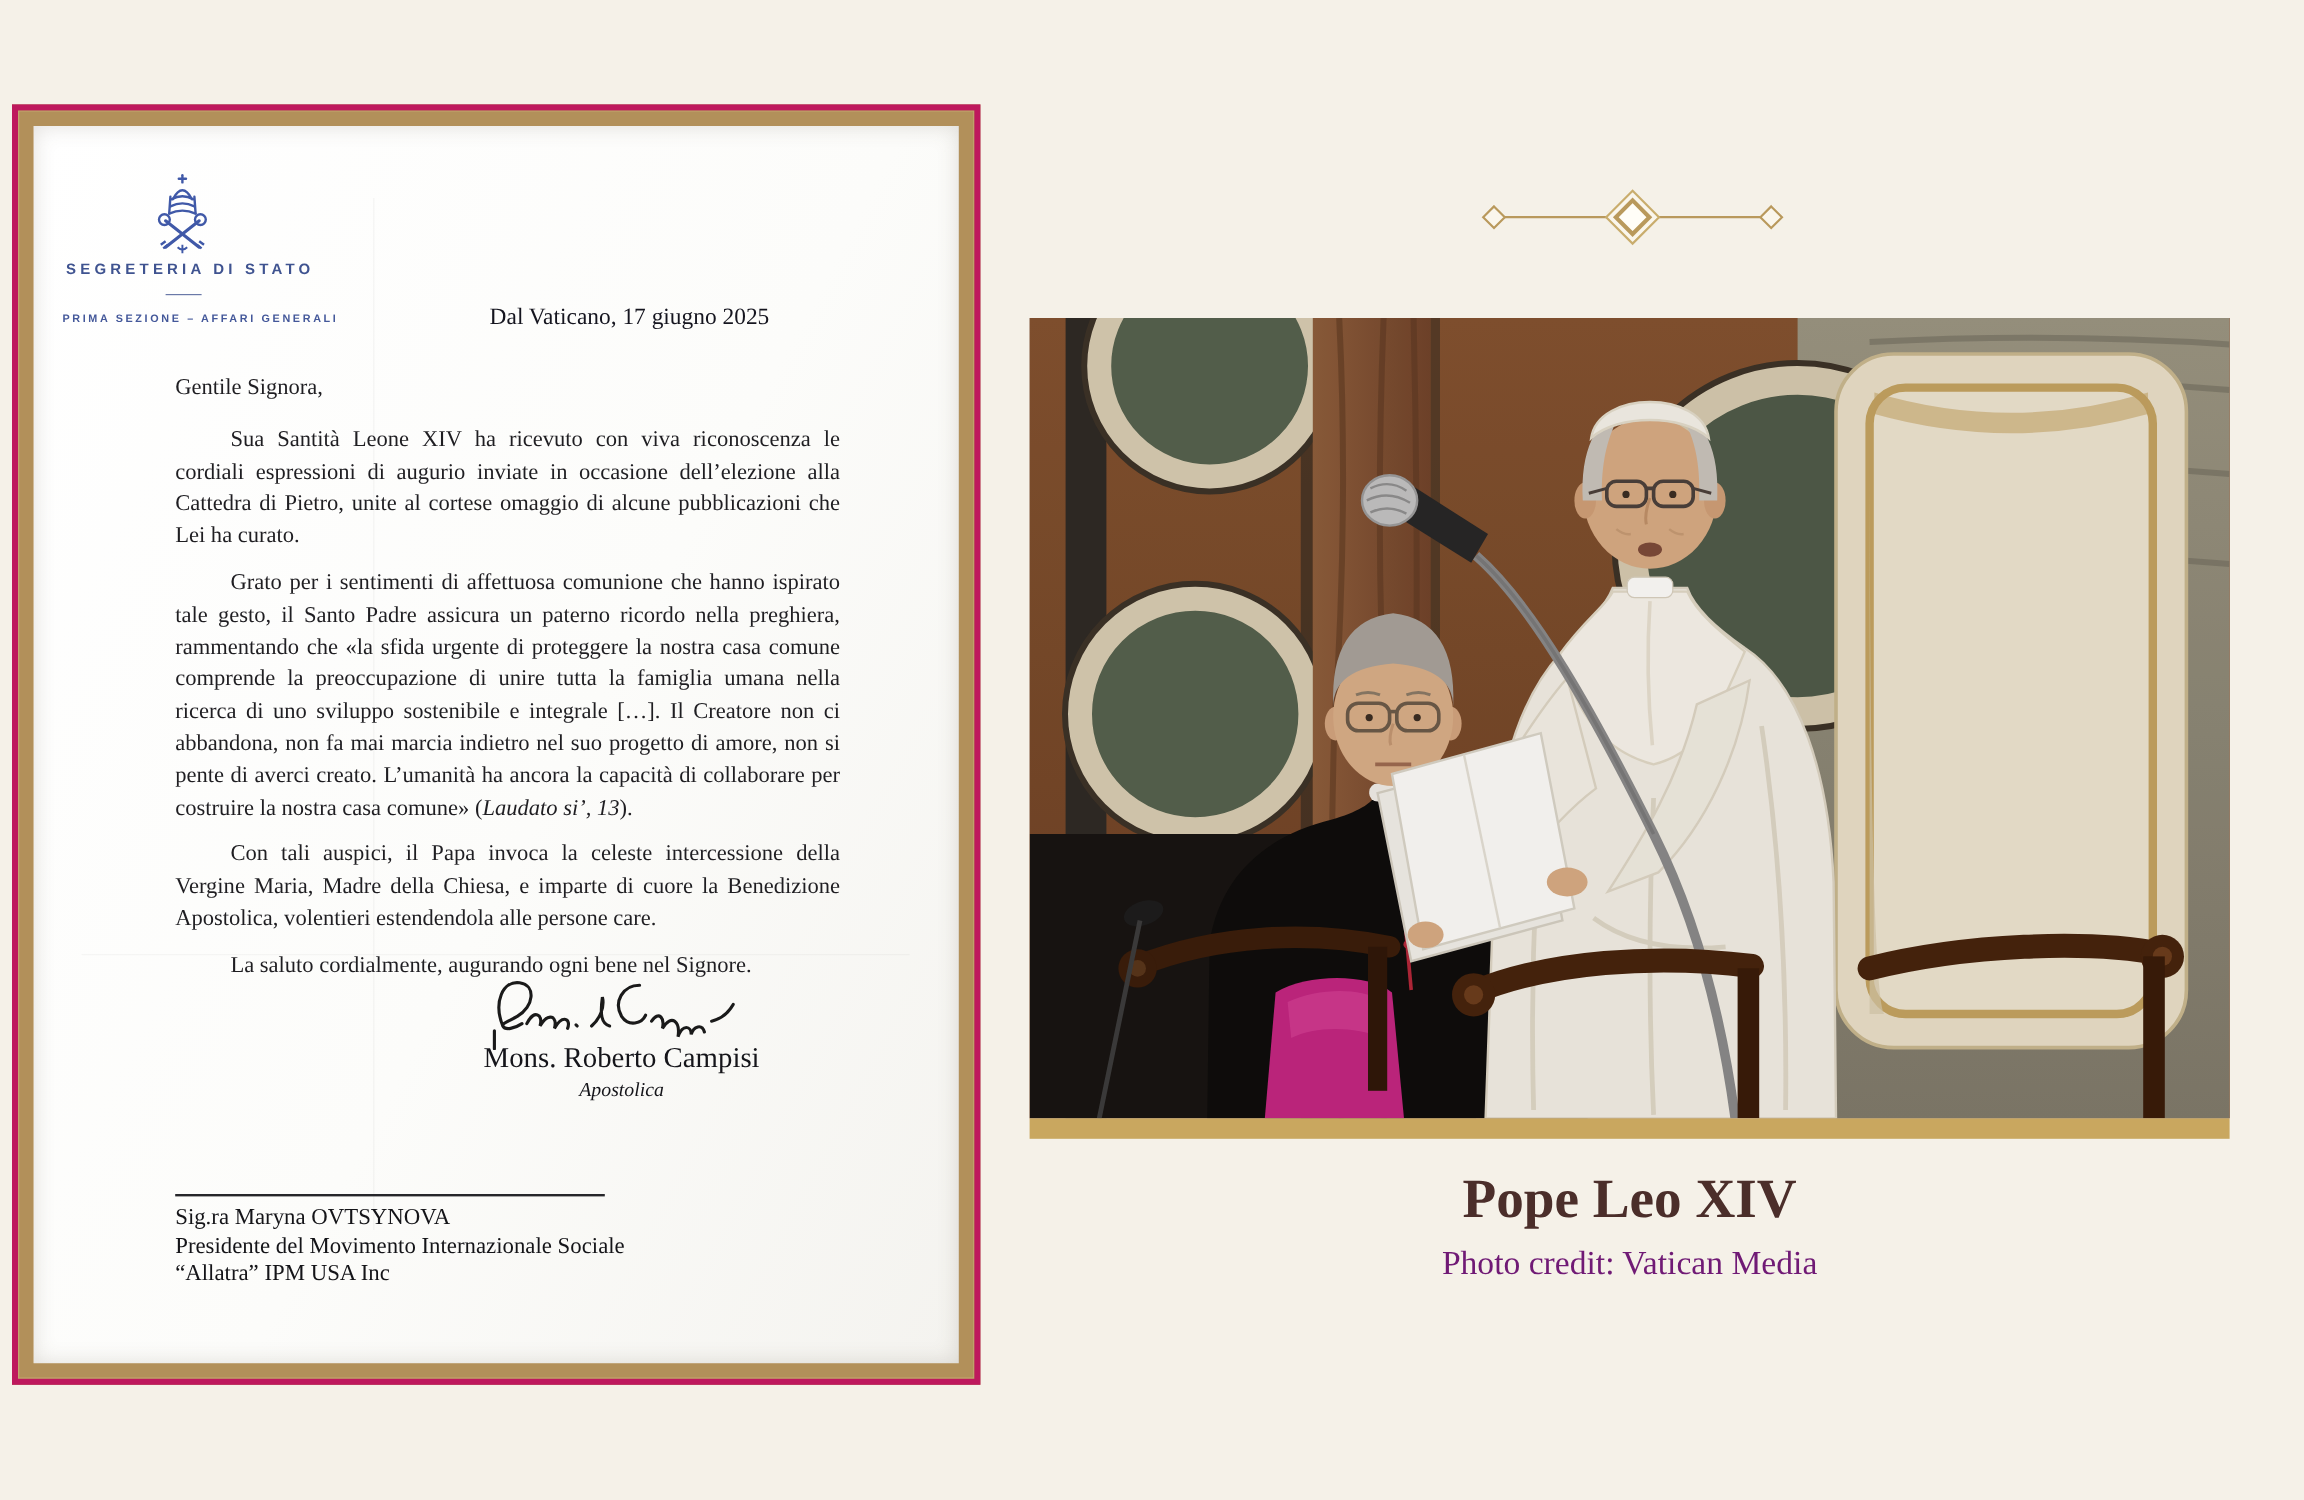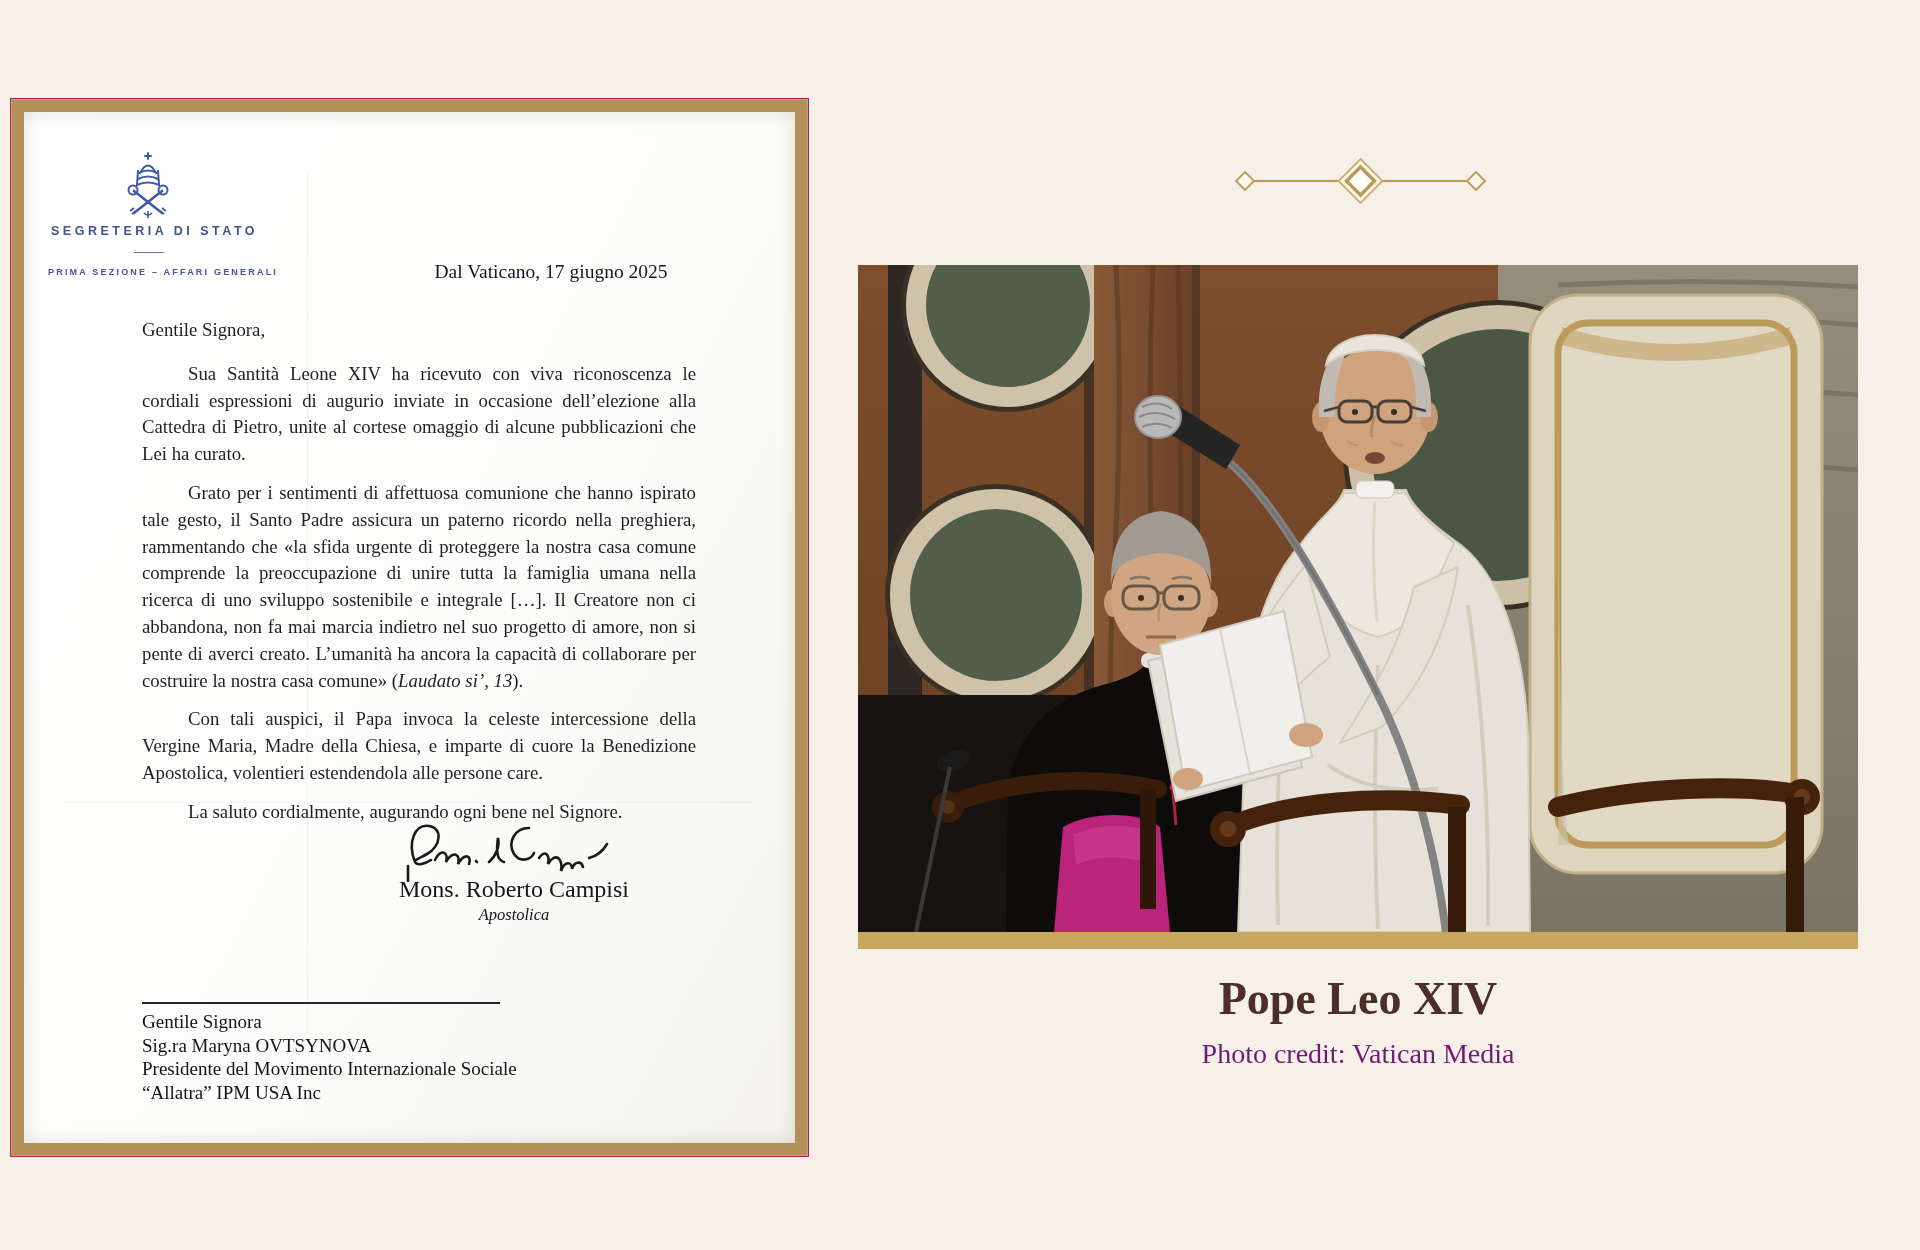--- a/index.html
+++ b/index.html
@@ -5,22 +5,22 @@
   html,body{margin:0;padding:0;}
   body{
     width:1920px;height:1250px;position:relative;overflow:hidden;
     background:#f5f1e8;
     font-family:"Liberation Serif", serif;
   }
   .abs{position:absolute;}
 
   
   .letter-frame{
-    left:10px;top:98px;width:797px;height:1057px;
-    background:#b2905a;border:1px solid #be185d;
+    left:10px;top:87px;width:797px;height:1057px;
+    background:#b2905a;border:5px solid #be185d;
     box-shadow:0 0 0 1px #c3a56f inset;
   }
   .paper{
     position:absolute;left:13px;top:13px;right:13px;bottom:13px;
     background:linear-gradient(118deg,#ffffff 0%,#fcfcfa 55%,#f4f3ef 100%);
     box-shadow:inset 0 0 18px rgba(90,80,60,.18);
   }
   .fold-v{position:absolute;left:283px;top:60px;width:1px;height:860px;background:rgba(60,60,60,.05);}
   .fold-h{position:absolute;left:40px;top:690px;width:690px;height:1px;background:rgba(60,60,60,.04);}
 
@@ -30,21 +30,21 @@
     font-family:"Liberation Sans",sans-serif;font-size:12.5px;letter-spacing:3.5px;
     color:#3f5390;font-weight:bold;white-space:nowrap;
   }
   .lh-rule{left:110px;top:140px;width:30px;height:0;border-top:1.5px solid #6a79a8;}
   .lh-dept{
     left:24px;top:155px;width:206px;text-align:center;
     font-family:"Liberation Sans",sans-serif;font-size:9px;letter-spacing:2.2px;
     color:#44589a;font-weight:bold;white-space:nowrap;
   }
   .dateline{
-    left:380px;top:149px;width:294px;text-align:center;
+    left:380px;top:149px;width:294px;text-align:left;
     font-size:19.5px;color:#15151f;white-space:nowrap;
   }
 
   .letter-body{
     left:118px;top:205px;width:554px;
     font-size:18.8px;line-height:26.8px;color:#1f1e22;text-align:justify;
   }
   .letter-body p{margin:0 0 12px 0;text-indent:46px;}
   .letter-body p.salutation{text-indent:0;margin-bottom:17px;text-align:left;}
   .letter-body em{font-style:italic;}
@@ -136,21 +136,20 @@
           <path d="M190,42 c8,-2 14,-7 18,-14"></path>
           <path d="M9,50 L9,65"></path>
         </g>
       </svg>
       <div class="sig-name">Mons. Roberto Campisi</div>
       <div class="sig-role">Apostolica</div>
     </div>
 
     <div class="abs recipient">
       <div class="recipient-rule"></div>
-      <div>Gentile Signora</div>
       <div>Sig.ra Maryna OVTSYNOVA</div>
       <div>Presidente del Movimento Internazionale Sociale</div>
       <div>“Allatra” IPM USA Inc</div>
     </div>
   </div>
 </div>
 
 <div class="abs ornament">
   <svg width="265" height="48" viewBox="0 0 265 48">
     <line x1="12" y1="24" x2="253" y2="24" stroke="#b9995c" stroke-width="1.8"></line>

